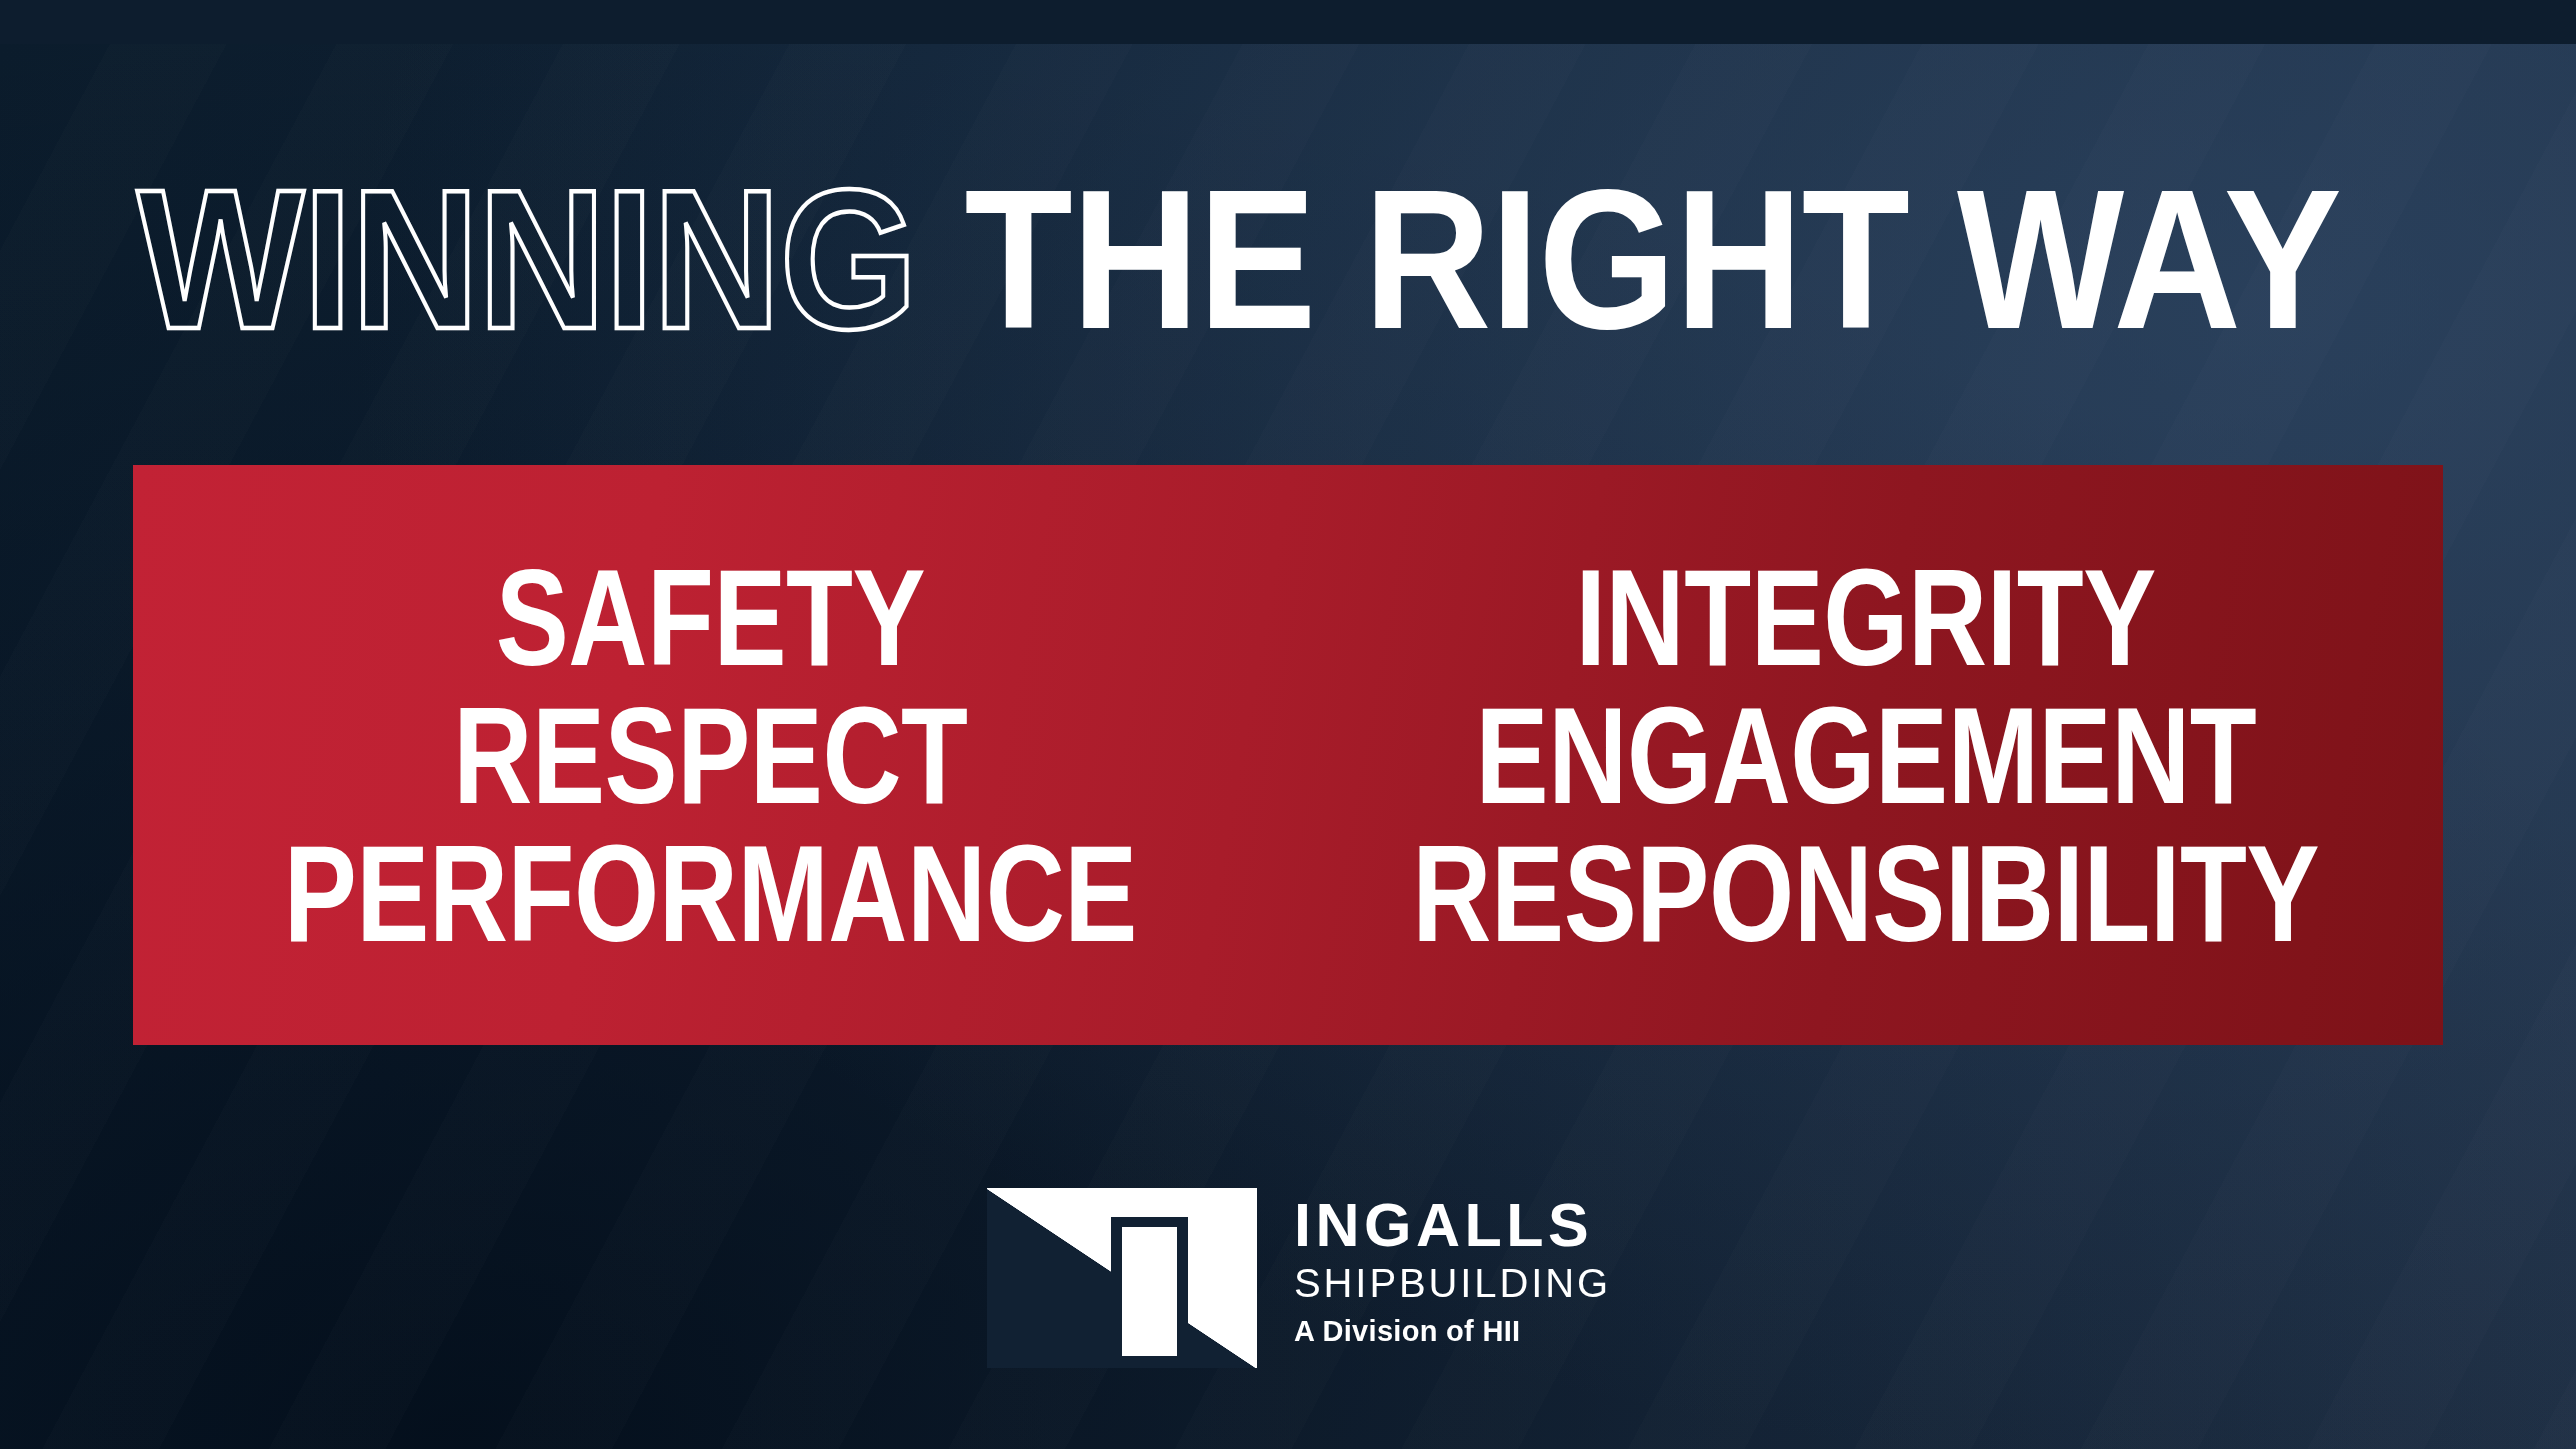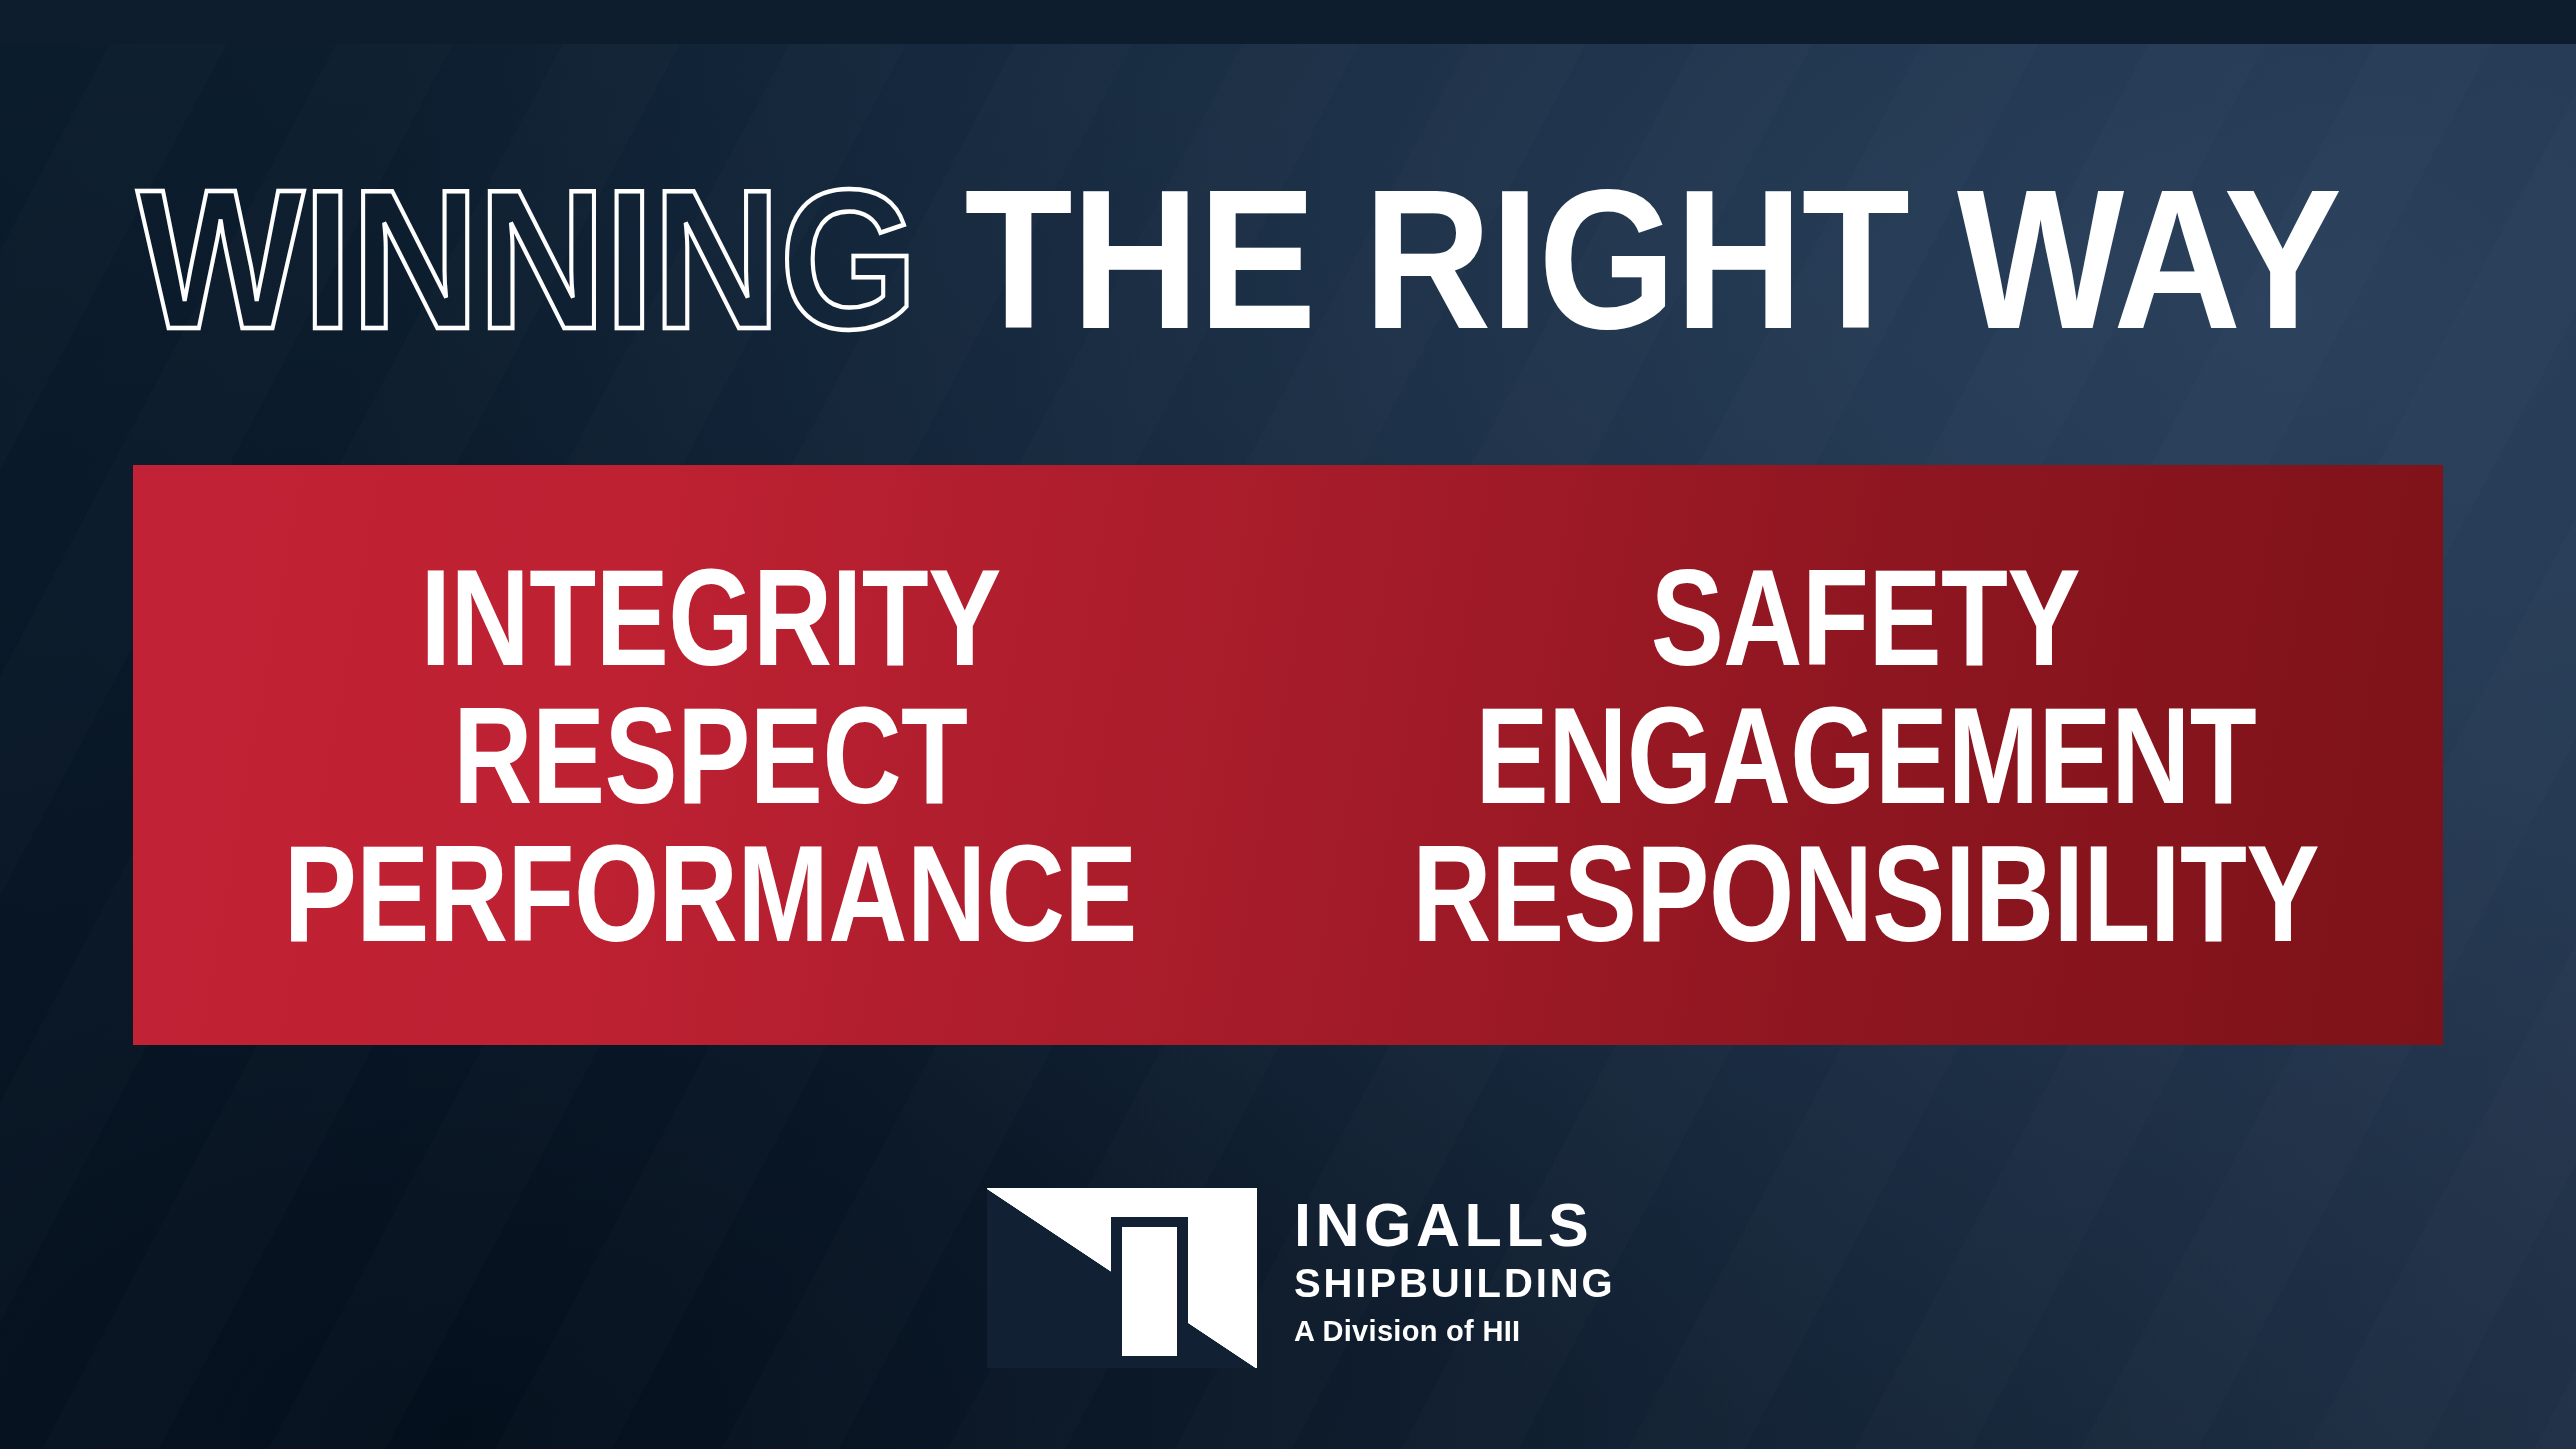--- a/index.html
+++ b/index.html
@@ -139,21 +139,21 @@
     justify-content:flex-end;
   }
   #logo-name {
     font-size:61px;
     font-weight:700;
     letter-spacing:4.5px;
     line-height:1.02;
   }
   #logo-sub {
     font-size:40px;
-    font-weight:700;
+    font-weight:400;
     letter-spacing:2.9px;
     line-height:1.22;
     margin-top:2.6px;
   }
   #logo-tag {
     font-size:29px;
     font-weight:700;
     letter-spacing:0.3px;
     line-height:1.2;
     margin-top:6.4px;
@@ -165,25 +165,25 @@
 <div id="stage">
   <div id="streaks"></div>
 
   <h1 id="headline">
     <span class="outline">WINNING</span><span class="solid">&nbsp;</span><span class="solid">THE RIGHT WAY</span>
   </h1>
 
   <div id="banner">
     <div class="values-grid">
 
+      <div class="value-cell col-right">
+        <span class="value-word">SAFETY</span>
+      </div>
       <div class="value-cell col-left">
         <span class="value-word">INTEGRITY</span>
-      </div>
-      <div class="value-cell col-right">
-        <span class="value-word">SAFETY</span>
       </div>
 
       <div class="value-cell col-left">
         <span class="value-word">RESPECT</span>
       </div>
       <div class="value-cell col-right">
         <span class="value-word">ENGAGEMENT</span>
       </div>
 
       <div class="value-cell col-right">

